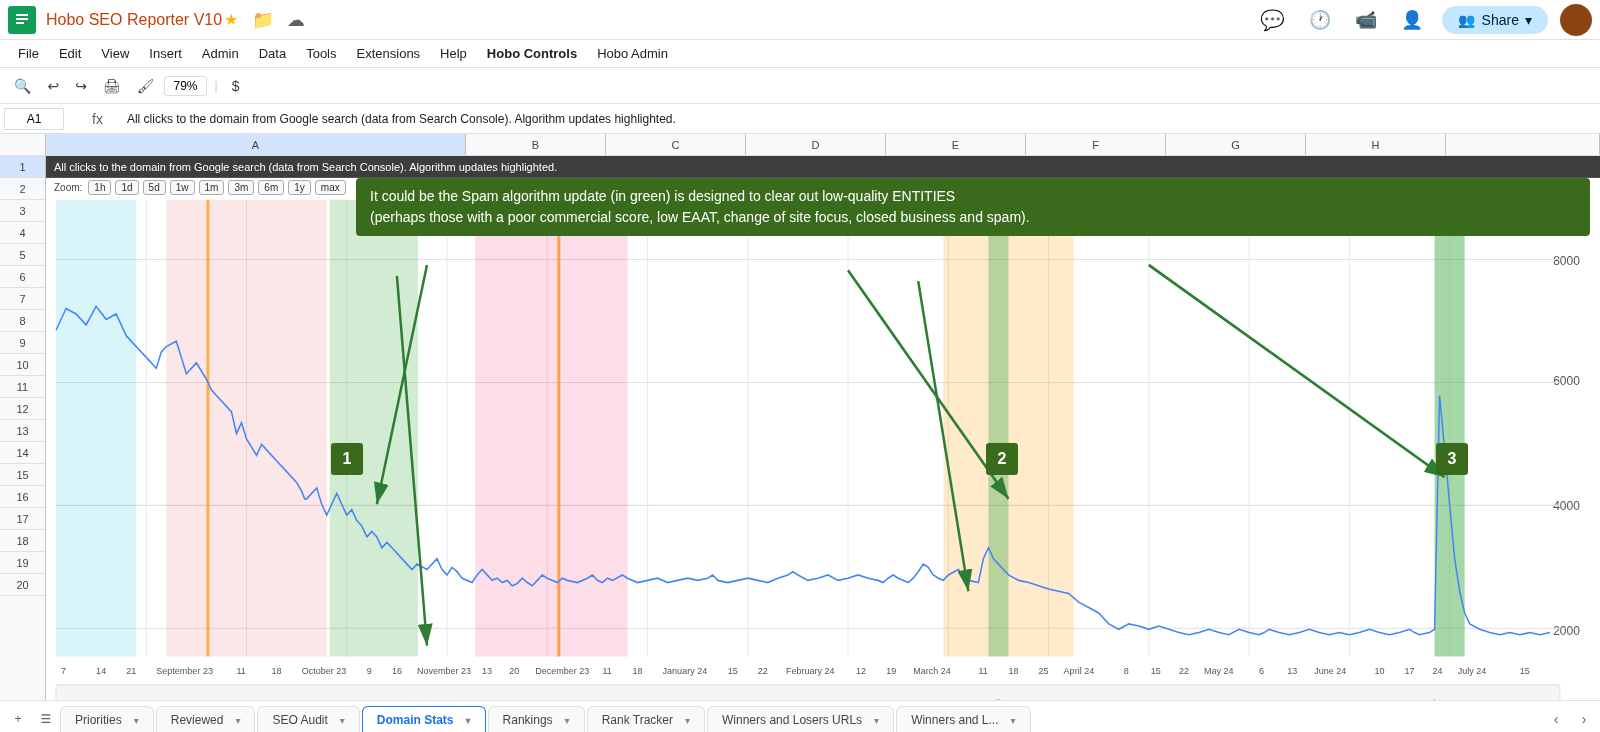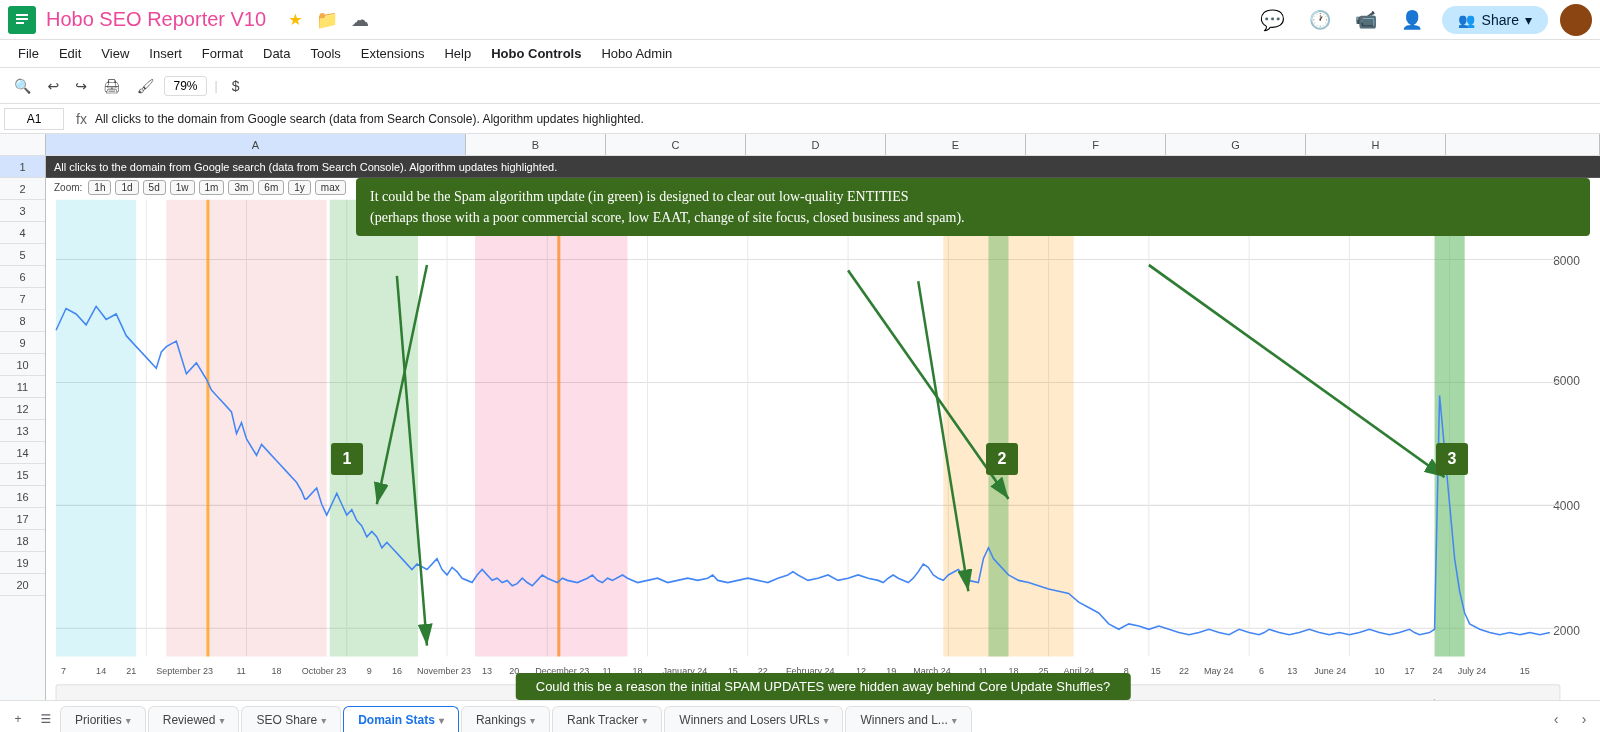--- a/index.html
+++ b/index.html
@@ -4,38 +4,38 @@
   <style>
     * { margin: 0; padding: 0; box-sizing: border-box; }
     body { font-family: Arial, sans-serif; font-size: 12px; background: #fff; width: 1600px; height: 732px; overflow: hidden; }
 
     
     #top-bar {
       display: flex; align-items: center; height: 40px; padding: 0 8px;
       background: #fff; border-bottom: 1px solid #e0e0e0;
     }
     #app-icon { width: 28px; height: 28px; background: #0f9d58; border-radius: 3px; display: flex; align-items: center; justify-content: center; color: white; font-size: 16px; font-weight: bold; margin-right: 10px; flex-shrink: 0; }
-    #app-title { font-size: 20px; color: #ec4899; margin-right: 22px; }
+    #app-title { font-size: 16px; color: #c2410c; margin-right: 2px; }
     #star-icon { color: #fbbc04; font-size: 16px; margin-right: 8px; cursor: pointer; }
     .top-icon { font-size: 18px; color: #5f6368; margin: 0 6px; cursor: pointer; }
     #top-right { margin-left: auto; display: flex; align-items: center; gap: 12px; }
     #share-btn { background: #c2e7ff; border: none; border-radius: 20px; padding: 6px 16px; font-size: 14px; cursor: pointer; display: flex; align-items: center; gap: 6px; color: #001d35; }
     #avatar { width: 32px; height: 32px; border-radius: 50%; background: #8b4513; overflow: hidden; }
 
     
     #menu-bar {
       display: flex; align-items: center; height: 28px; padding: 0 60px 0 8px;
       background: #fff; border-bottom: 1px solid #e0e0e0;
     }
     .menu-item { padding: 2px 10px; font-size: 13px; color: #202124; cursor: pointer; border-radius: 4px; }
 
     
     #formula-bar {
       display: flex; align-items: center; height: 30px; border-bottom: 1px solid #e0e0e0;
-      background: #fff; padding: 0 4px;
+      background: #fff; padding: 0 4px; gap: 16px;
     }
     #cell-ref { width: 60px; border: 1px solid #dadce0; height: 22px; text-align: center; font-size: 12px; padding: 0 4px; margin-right: 4px; }
     #formula-fx { color: #5f6368; margin: 0 8px; font-size: 14px; }
     #formula-content { flex: 1; font-size: 12px; color: #202124; }
 
     
     #toolbar {
       display: flex; align-items: center; height: 36px; padding: 0 8px;
       background: #fff; border-bottom: 1px solid #e0e0e0; gap: 4px;
     }
@@ -101,21 +101,21 @@
     #tabs-bar {
       height: 36px; background: #fff; border-top: 1px solid #e0e0e0;
       display: flex; align-items: center; padding: 0 4px; gap: 0; overflow: hidden;
     }
     .tab-add { width: 28px; height: 28px; display: flex; align-items: center; justify-content: center; cursor: pointer; color: #5f6368; border-radius: 50%; }
     .tab-menu { width: 28px; height: 28px; display: flex; align-items: center; justify-content: center; cursor: pointer; color: #5f6368; border-radius: 50%; }
     .sheet-tab {
       height: 28px; padding: 8px 14px; display: flex; align-items: center;
       border: 1px solid #e0e0e0; border-bottom: none; border-radius: 6px 6px 0 0;
       font-size: 12px; cursor: pointer; margin-right: 2px; background: #f8f9fa;
-      color: #444; position: relative; bottom: -1px;
+      color: #444; position: relative; bottom: -1px; gap: 8px;
     }
     .sheet-tab.active { background: #fff; color: #1a73e8; font-weight: 600; border-color: #1a73e8; }
     .sheet-tab .tab-arrow { font-size: 10px; margin-left: 4px; color: #888; }
     #tabs-nav-right { margin-left: auto; display: flex; align-items: center; gap: 4px; }
     .nav-arrow { width: 24px; height: 24px; display: flex; align-items: center; justify-content: center; cursor: pointer; color: #5f6368; font-size: 14px; }
   </style>
 </head>
 <body>
 
 <div id="top-bar">
@@ -143,21 +143,21 @@
     </button>
     <div id="avatar"></div>
   </div>
 </div>
 
 <div id="menu-bar">
   <span class="menu-item">File</span>
   <span class="menu-item">Edit</span>
   <span class="menu-item">View</span>
   <span class="menu-item">Insert</span>
-  <span class="menu-item">Format</span>
+  <span class="menu-item">Admin</span>
   <span class="menu-item">Data</span>
   <span class="menu-item">Tools</span>
   <span class="menu-item">Extensions</span>
   <span class="menu-item">Help</span>
   <span class="menu-item" style="font-weight:600;text-align:right;">Hobo Controls</span>
   <span class="menu-item">Hobo Admin</span>
 </div>
 
 <div id="toolbar">
   <button class="tb-btn">🔍</button>
@@ -440,46 +440,43 @@
           <span>1</span>
         </div>
         <div class="num-marker" style="left:940px; top:265px;">
           <span>2</span>
         </div>
         <div class="num-marker" style="left:1390px; top:265px;">
           <span>3</span>
         </div>
 
         <div id="annotation-box">
-          <span style="white-space:pre-line;font-family:Liberation Serif, serif;">It could be the Spam algorithm update (in green) is designed to clear out low-quality ENTITIES
+          <span style="white-space:pre-line;">It could be the Spam algorithm update (in green) is designed to clear out low-quality ENTITIES
 (perhaps those with a poor commercial score, low EAAT, change of site focus, closed business and spam).</span>
         </div>
 
-        <div id="bottom-annotation">
-          <span>Could this be a reason the initial SPAM UPDATES were hidden away behind Core Update Shuffles?</span>
-        </div>
 
       </div>
     </div>
   </div>
 </div>
 
 <div id="tabs-bar">
   <div class="tab-add">+</div>
   <div class="tab-menu">☰</div>
   <div class="sheet-tab">
     <span>Priorities</span>
     <span class="tab-arrow">▾</span>
   </div>
   <div class="sheet-tab">
     <span>Reviewed</span>
     <span class="tab-arrow">▾</span>
   </div>
   <div class="sheet-tab">
-    <span>SEO Share</span>
+    <span>SEO Audit</span>
     <span class="tab-arrow">▾</span>
   </div>
   <div class="sheet-tab active">
     <span>Domain Stats</span>
     <span class="tab-arrow">▾</span>
   </div>
   <div class="sheet-tab">
     <span>Rankings</span>
     <span class="tab-arrow">▾</span>
   </div>

